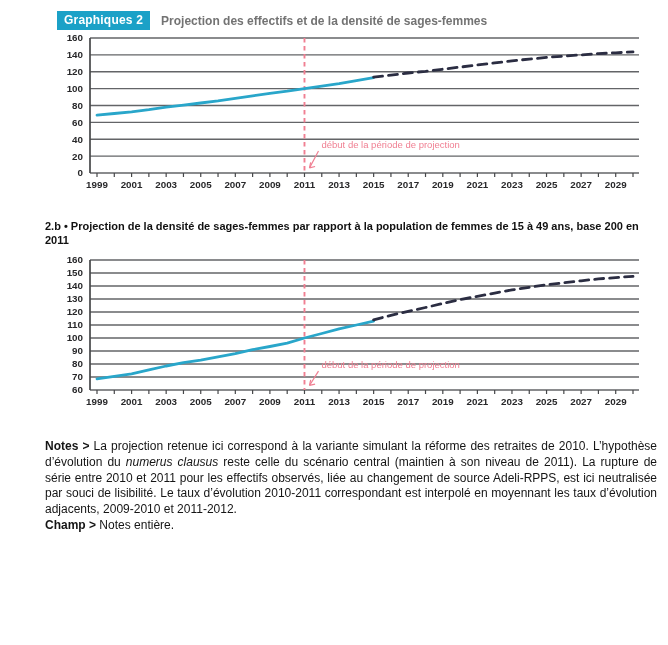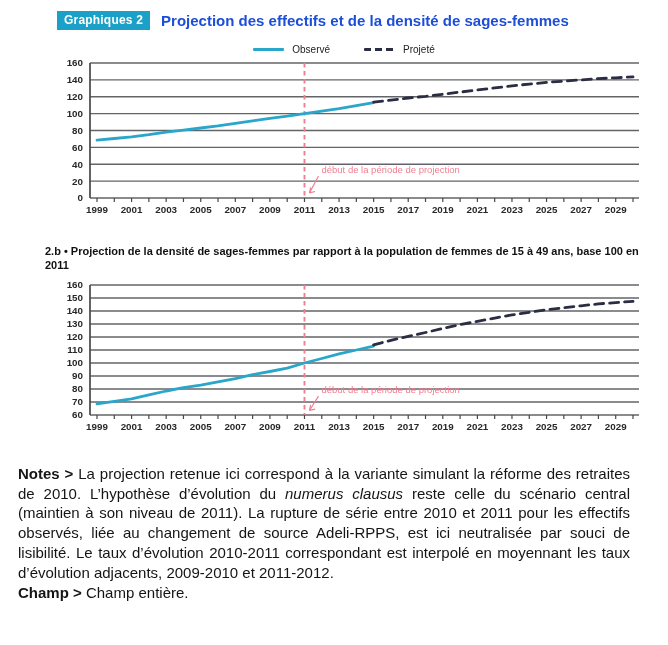--- a/index.html
+++ b/index.html
@@ -11,67 +11,57 @@
     color:#1a1a1a;
     overflow:hidden;
   }
   .hdr{margin:11px 0 0 57px;display:flex;align-items:center;gap:11px;}
   .tag{
     background:#1ba1c7;color:#ffffff;
     font-size:12px;font-weight:bold;
     padding:2px 7px 3px 7px;line-height:14px;
     letter-spacing:.2px;
   }
-  .big-title{font-size:15px;font-weight:bold;margin:0;color:#1d4ed8;}
+  .big-title{font-size:12px;font-weight:bold;margin:0;color:#737373;}
   .sub-title{
     font-size:11px;font-weight:bold;margin:0;color:#111111;
     line-height:1.3;
   }
   .sub-a{margin:19px 8px 0 45px;}
   .sub-b{margin:26px 8px 0 45px;max-width:612px;}
   .legend{
     width:598px;margin:14px 0 0 45px;
     display:flex;justify-content:center;align-items:center;gap:34px;
     font-size:10px;color:#222222;
   }
   .legend-item{display:flex;align-items:center;gap:8px;}
   .swatch{display:inline-block;height:3px;width:31px;border-radius:1px;}
   .chart-svg{display:block;margin:2px 0 0 45px;}
   text.tick{font:bold 9.8px "Liberation Sans",sans-serif;fill:#28282a;}
   text.ann{font:9.5px "Liberation Sans",sans-serif;}
   .notes{
-    margin:22px 8px 0 18px;width:612px;
-    font-size:15px;line-height:1.33;color:#151515;
+    margin:22px 8px 0 45px;width:612px;
+    font-size:12px;line-height:1.33;color:#151515;
     text-align:justify;
   }
   .notes p{margin:0;}
   .notes .lbl{font-weight:bold;}
   .notes .it{font-style:italic;}
 </style>
 </head>
 <body>
 
 <div class="page">
 
   <div class="hdr">
     <span class="tag">Graphiques 2</span>
     <h1 class="big-title">Projection des effectifs et de la densité de sages-femmes</h1>
   </div>
 
 
-  <div class="legend">
-    <span class="legend-item">
-      <span class="swatch" style="background: rgb(41, 166, 202);"></span>
-      <span>Observé</span>
-    </span>
-    <span class="legend-item">
-      <span class="swatch" style="background: repeating-linear-gradient(90deg, rgb(43, 45, 66) 0px, rgb(43, 45, 66) 7px, transparent 7px, transparent 11px);"></span>
-      <span>Projeté</span>
-    </span>
-  </div>
 
   <svg class="chart-svg" width="600" height="161" viewBox="0 0 600 161">
       <line x1="45" y1="141" x2="594" y2="141" stroke="#636467" stroke-width="1.7"></line>
       <text x="38" y="144.4" text-anchor="end" class="tick">0</text>
       <line x1="45" y1="124.125" x2="594" y2="124.125" stroke="#636467" stroke-width="1.3"></line>
       <text x="38" y="127.525" text-anchor="end" class="tick">20</text>
       <line x1="45" y1="107.25" x2="594" y2="107.25" stroke="#636467" stroke-width="1.3"></line>
       <text x="38" y="110.65" text-anchor="end" class="tick">40</text>
       <line x1="45" y1="90.375" x2="594" y2="90.375" stroke="#636467" stroke-width="1.3"></line>
       <text x="38" y="93.775" text-anchor="end" class="tick">60</text>
@@ -135,21 +125,21 @@
       <text x="536.1290322580645" y="156" text-anchor="middle" class="tick">2027</text>
       <text x="570.7096774193549" y="156" text-anchor="middle" class="tick">2029</text>
       <line x1="259.48387096774195" y1="6" x2="259.48387096774195" y2="141" stroke="#f07f92" stroke-width="1.9" stroke-dasharray="4.5 3.5"></line>
       <path d="M 273.48387096774195 119.0625 L 264.48387096774195 135.9375" stroke="#f07f92" fill="none" stroke-width="1.2"></path>
       <path d="M 264.48387096774195 135.9375 l 1.2 -5.6 M 264.48387096774195 135.9375 l 5.6 -1.4" stroke="#f07f92" fill="none" stroke-width="1.2"></path>
       <text x="276.48387096774195" y="115.6875" class="ann" fill="#f07f92">début de la période de projection</text>
       <polyline points="52.0,83.2 69.3,81.5 86.6,79.8 103.9,77.7 121.2,75.2 138.5,73.1 155.7,71.0 173.0,68.9 190.3,66.3 207.6,63.8 224.9,61.3 242.2,59.2 259.5,56.6 276.8,54.1 294.1,51.6 311.4,48.6 328.6,45.7" fill="none" stroke="#29a6ca" stroke-width="2.8" stroke-linecap="round" stroke-linejoin="round"></polyline>
       <polyline points="328.6,45.2 345.9,43.1 363.2,41.0 380.5,39.3 397.8,37.2 415.1,35.1 432.4,33.0 449.7,30.9 467.0,28.8 484.3,27.1 501.5,25.4 518.8,24.1 536.1,22.9 553.4,21.6 570.7,20.8 588.0,19.9" fill="none" stroke="#2b2d42" stroke-width="2.8" stroke-linecap="round" stroke-linejoin="round" stroke-dasharray="9 6"></polyline>
     </svg>
 
-  <h2 class="sub-title sub-b">2.b • Projection de la densité de sages-femmes par rapport à la population de femmes de 15 à 49 ans, base 100 en 2011</h2>
+  <h2 class="sub-title sub-b">2.b • Projection de la densité de sages-femmes par rapport à la population de femmes de 15 à 49 ans, base 200 en 2011</h2>
 
 
   <svg class="chart-svg" width="600" height="167" viewBox="0 0 600 167">
       <line x1="45" y1="140" x2="594" y2="140" stroke="#636467" stroke-width="1.7"></line>
       <text x="38" y="143.4" text-anchor="end" class="tick">60</text>
       <line x1="45" y1="127" x2="594" y2="127" stroke="#636467" stroke-width="1.3"></line>
       <text x="38" y="130.4" text-anchor="end" class="tick">70</text>
       <line x1="45" y1="114" x2="594" y2="114" stroke="#636467" stroke-width="1.3"></line>
       <text x="38" y="117.4" text-anchor="end" class="tick">80</text>
       <line x1="45" y1="101" x2="594" y2="101" stroke="#636467" stroke-width="1.3"></line>
@@ -220,16 +210,16 @@
       <line x1="259.48387096774195" y1="10" x2="259.48387096774195" y2="140" stroke="#f07f92" stroke-width="1.9" stroke-dasharray="4.5 3.5"></line>
       <path d="M 273.48387096774195 121.15 L 264.48387096774195 135.45" stroke="#f07f92" fill="none" stroke-width="1.2"></path>
       <path d="M 264.48387096774195 135.45 l 1.2 -5.6 M 264.48387096774195 135.45 l 5.6 -1.4" stroke="#f07f92" fill="none" stroke-width="1.2"></path>
       <text x="276.48387096774195" y="117.9" class="ann" fill="#f07f92">début de la période de projection</text>
       <polyline points="52.0,128.9 69.3,126.3 86.6,123.8 103.9,119.8 121.2,116.0 138.5,112.7 155.7,110.1 173.0,106.8 190.3,103.6 207.6,99.7 224.9,96.5 242.2,93.2 259.5,88.0 276.8,83.5 294.1,78.9 311.4,75.0 328.6,71.1" fill="none" stroke="#29a6ca" stroke-width="2.8" stroke-linecap="round" stroke-linejoin="round"></polyline>
       <polyline points="328.6,69.8 345.9,65.3 363.2,61.4 380.5,57.5 397.8,53.5 415.1,49.6 432.4,46.4 449.7,43.1 467.0,39.9 484.3,37.3 501.5,34.7 518.8,32.8 536.1,30.8 553.4,28.9 570.7,27.6 588.0,26.3" fill="none" stroke="#2b2d42" stroke-width="2.8" stroke-linecap="round" stroke-linejoin="round" stroke-dasharray="9 6"></polyline>
     </svg>
 
   <div class="notes">
     <p><span class="lbl">Notes &gt;</span><span> La projection retenue ici correspond à la variante simulant la réforme des retraites de 2010. L’hypothèse d’évolution du </span><span class="it">numerus clausus</span><span> reste celle du scénario central (maintien à son niveau de 2011). La rupture de série entre 2010 et 2011 pour les effectifs observés, liée au changement de source Adeli-RPPS, est ici neutralisée par souci de lisibilité. Le taux d’évolution 2010-2011 correspondant est interpolé en moyennant les taux d’évolution adjacents, 2009-2010 et 2011-2012.</span></p>
-    <p><span class="lbl">Champ &gt;</span><span> Champ entière.</span></p>
+    <p><span class="lbl">Champ &gt;</span><span> Notes entière.</span></p>
   </div>
 
 </div>
 
 </body></html>

